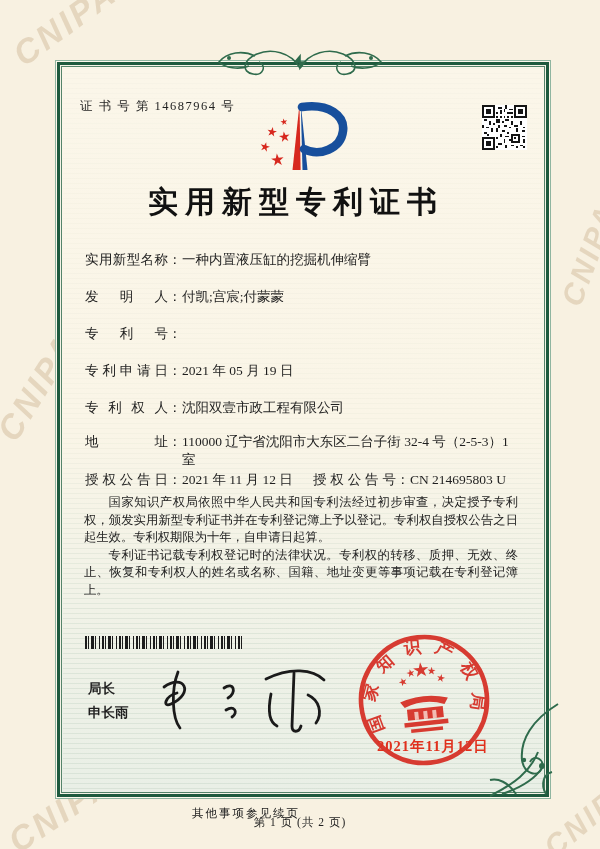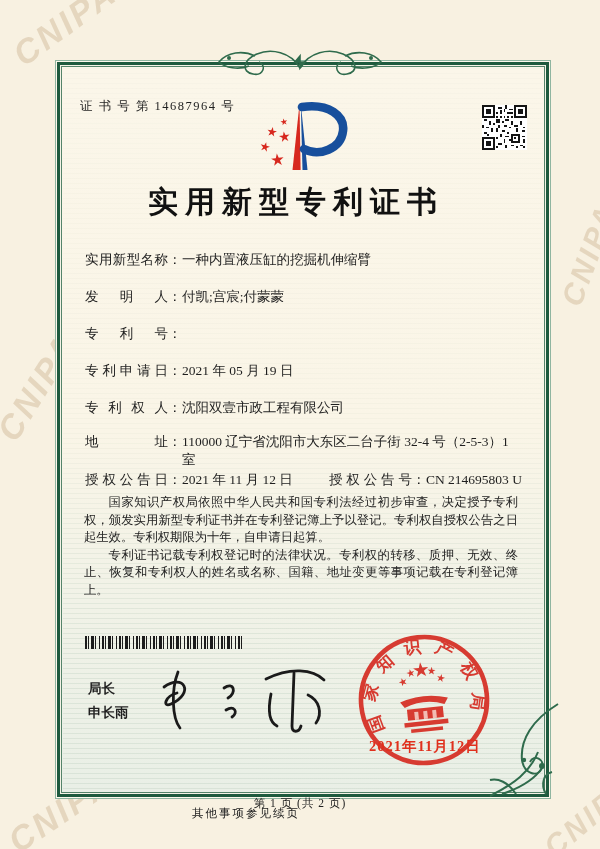--- a/index.html
+++ b/index.html
@@ -39,45 +39,45 @@
   }
   
   .row{position:absolute;left:85px;display:flex;font-size:13.5px;line-height:18px;}
   .flabel{
     display:inline-block;width:83px;text-align:justify;text-align-last:justify;
     flex:none;
   }
   .fcolon{flex:none;width:14px;}
   .fvalue{white-space:nowrap;}
   .fvalue.wrap{white-space:normal;width:342px;}
-  .grp2{display:flex;margin-left:36px;justify-content:center;}
+  .grp2{display:flex;margin-left:20px;justify-content:center;}
   
   .paras{
     position:absolute;left:84px;top:494px;width:434px;
     font-size:12.3px;line-height:17.6px;text-align:justify;color:#222;
   }
   .paras p{margin:0;text-indent:2em;}
   
   .barcode{
     position:absolute;left:85px;top:636px;width:157px;height:13px;
     background:repeating-linear-gradient(90deg,#1c1c1c 0 2px,transparent 2px 3px,#1c1c1c 3px 4px,transparent 4px 6px,#1c1c1c 6px 9px,transparent 9px 10px,#1c1c1c 10px 11px,transparent 11px 14px,#1c1c1c 14px 15px,transparent 15px 17px);
   }
   
   .officer{position:absolute;left:88px;font-family:"Liberation Sans","DejaVu Sans",sans-serif;font-weight:700;font-size:13.5px;}
   .officer.t{top:680px;}
   .officer.n{top:704px;}
   .sig{position:absolute;left:150px;top:660px;}
   
   .seal{position:absolute;left:356px;top:632px;opacity:.9;transform:rotate(-6deg);}
   .sealdate{
-    position:absolute;left:369px;top:737px;font-size:14.5px;letter-spacing:1px;
+    position:absolute;left:377px;top:737px;font-size:14.5px;letter-spacing:1px;
     color:#e0301d;font-weight:700;
   }
   
-  .pagefoot{position:absolute;left:0;top:796px;width:600px;text-align:center;font-size:11.5px;letter-spacing:1px;}
+  .pagefoot{position:absolute;left:0;top:815px;width:600px;text-align:center;font-size:11.5px;letter-spacing:1px;}
   .contnote{position:absolute;left:0;top:806px;width:492px;text-align:center;font-size:11.5px;letter-spacing:2px;color:#222;}
   .orn{position:absolute;pointer-events:none;}
 </style>
 </head>
 <body>
 
 <svg width="0" height="0" style="position:absolute" aria-hidden="true">
   <defs>
     <path id="star5" d="M0,-1 L0.2245,-0.309 0.951,-0.309 0.3633,0.118 0.5878,0.809 0,0.382 -0.5878,0.809 -0.3633,0.118 -0.951,-0.309 -0.2245,-0.309 Z"></path>
   </defs>

